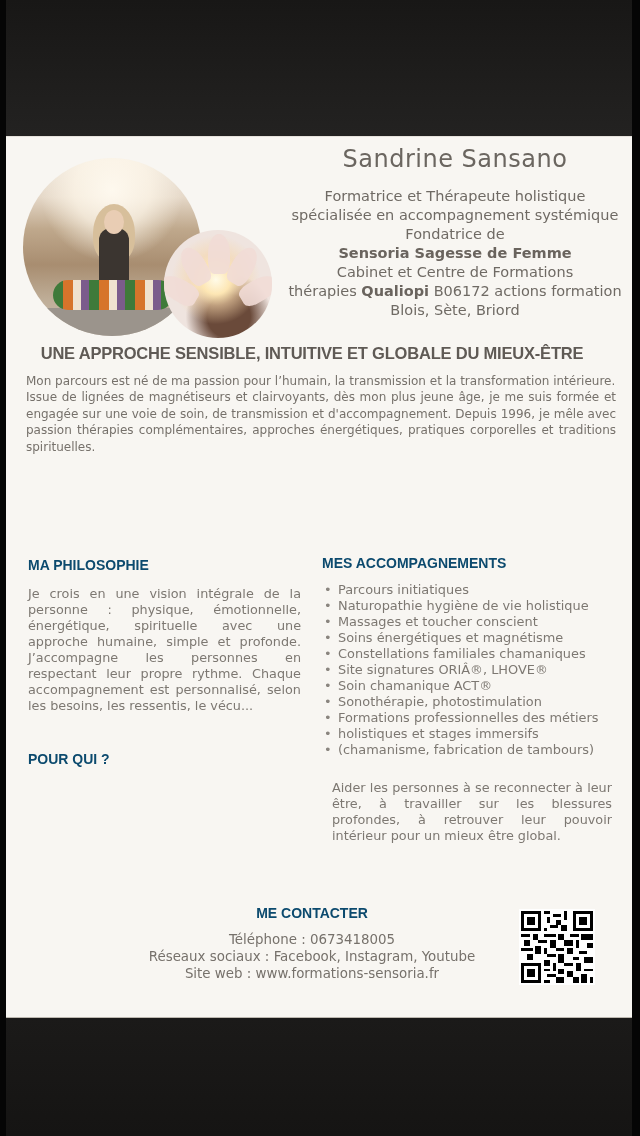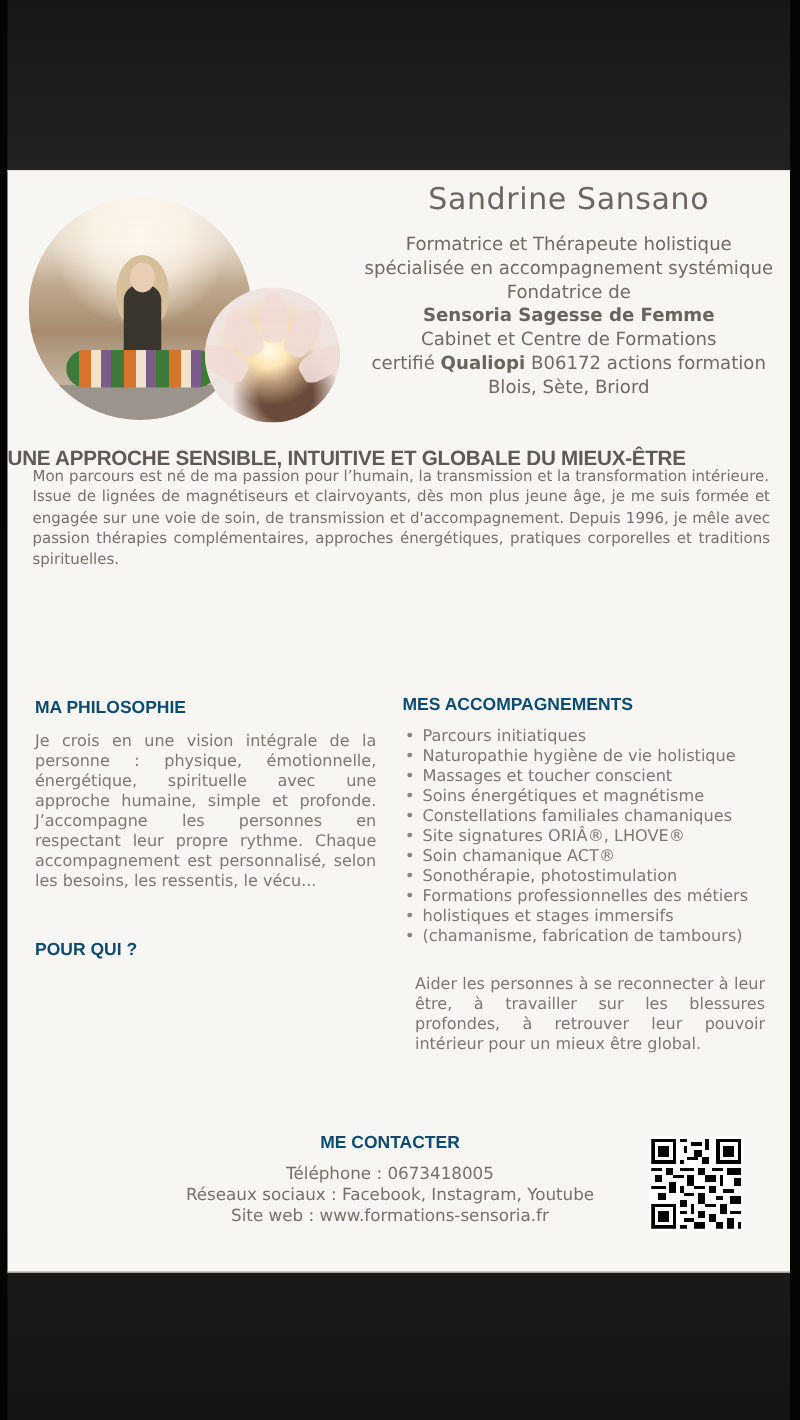--- a/index.html
+++ b/index.html
@@ -45,21 +45,21 @@
   }
   .name-title { font-size:24px; letter-spacing:0.5px; color:#6b6660; margin:0 0 14px 0; font-family:"DejaVu Sans", sans-serif; font-weight:normal; }
   .hline { font-size:14.5px; line-height:19px; white-space:nowrap; }
   .hline.bold { font-weight:bold; color:#6a645e; }
   .hline b { color:#6a645e; }
 
   .section-title {
     font-family:"Liberation Sans", sans-serif; font-weight:bold; color:#5f5a55;
     text-transform:none; position:absolute; white-space:nowrap;
   }
-  .main-title { left:0; width:612px; top:221px; text-align:left; font-size:16.5px; letter-spacing:-0.2px; }
+  .main-title { left:0; width:612px; top:207px; text-align:center; font-size:16.5px; letter-spacing:-0.2px; }
   .intro {
     position:absolute; left:20px; top:236px; width:590px;
     font-size:12px; line-height:16.4px; text-align:justify; color:#76716b;
   }
   .intro p { margin:0; }
   .intro b { color:#625c56; }
 
   .col-left { position:absolute; left:22px; width:273px; }
   .col-right { position:absolute; left:316px; width:300px; }
   .sub-title { font-family:"Liberation Sans", sans-serif; font-weight:bold; color:#0c4a6e; font-size:14px; margin:0; white-space:nowrap; }
@@ -100,21 +100,21 @@
     <div class="petal" style="left:84px;top:40px;transform:rotate(60deg);"></div>
   </div>
 
   <div class="header-text">
     <h1 class="name-title">Sandrine Sansano</h1>
     <div class="hline">Formatrice et Thérapeute holistique</div>
     <div class="hline">spécialisée en accompagnement systémique</div>
     <div class="hline">Fondatrice de</div>
     <div class="hline bold">Sensoria Sagesse de Femme</div>
     <div class="hline">Cabinet et Centre de Formations</div>
-    <div class="hline"><span>certifié </span><b>Qualiopi</b><span> B06172 actions formation</span></div>
+    <div class="hline"><span>thérapies </span><b>Qualiopi</b><span> B06172 actions formation</span></div>
     <div class="hline">Blois, Sète, Briord</div>
   </div>
 
   <div class="section-title main-title">UNE APPROCHE SENSIBLE, INTUITIVE ET GLOBALE DU MIEUX-ÊTRE</div>
 
   <div class="intro">
     <p>Mon parcours est né de ma passion pour l’humain, la transmission et la transformation intérieure.</p>
     <p>Issue de lignées de magnétiseurs et clairvoyants, dès mon plus jeune âge, je me suis formée et engagée sur une voie de soin, de transmission et d'accompagnement. Depuis 1996, je mêle avec passion thérapies complémentaires, approches énergétiques, pratiques corporelles et traditions spirituelles.</p>
   </div>
 

